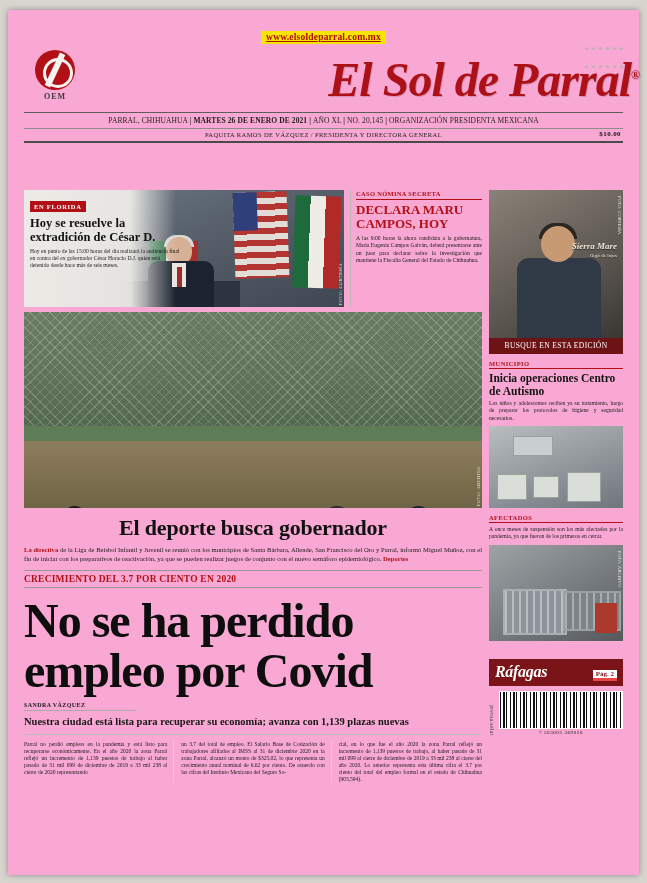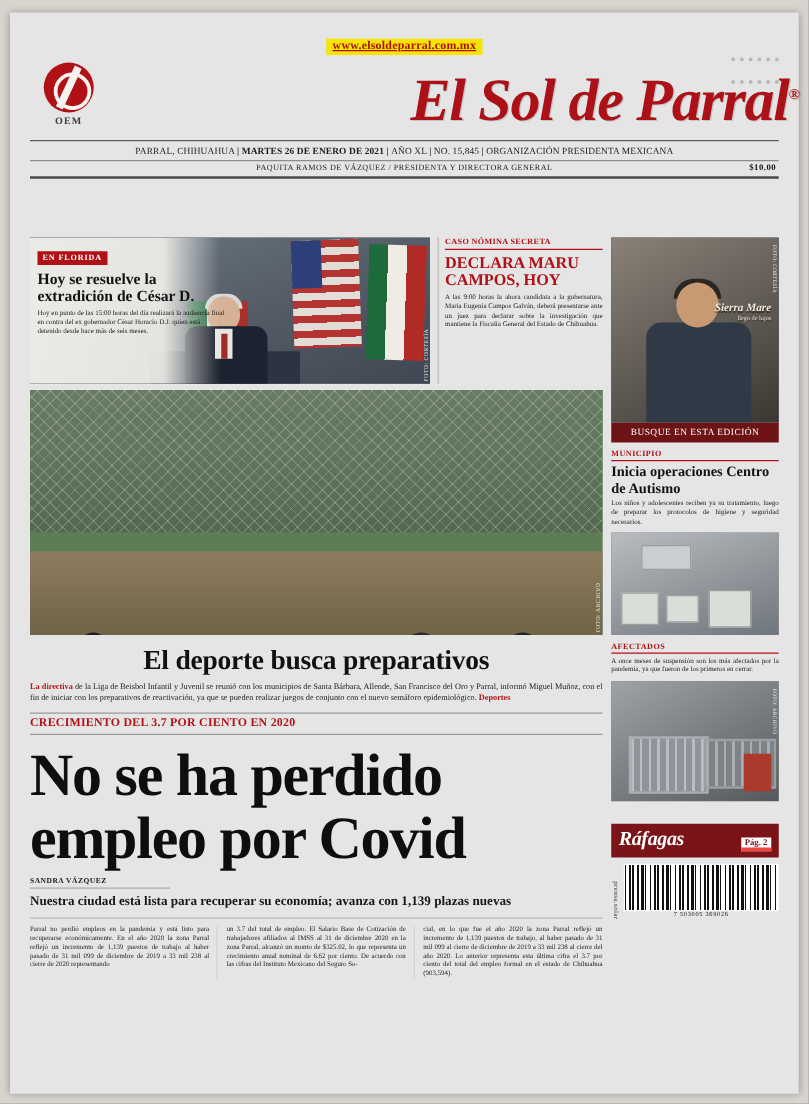--- a/index.html
+++ b/index.html
@@ -10,21 +10,21 @@
   }
   #page {
     position: relative;
     width: 647px; height: 883px;
     background: #d8d5cf;
     overflow: hidden;
   }
   .paper {
     position: absolute;
     left: 8px; top: 10px; right: 8px; bottom: 8px;
-    background: #e5e5e5;
+    background: #f9a8d4;
     box-shadow: 0 0 6px rgba(0,0,0,.35);
   }
   
   .url-bar {
     text-align: center;
     padding-top: 16px;
     height: 34px;
   }
   .url {
     display: inline-block;
@@ -575,21 +575,21 @@
       <div class="title">
         <span>El Sol de Parral</span><span class="reg">®</span>
       </div>
     </div>
 
     <div class="rule"></div>
     <div class="dateline">
       <span>PARRAL, CHIHUAHUA</span>
       <b> | </b><b>MARTES 26 DE ENERO DE 2021</b>
       <b> | </b><span>AÑO XL</span>
-      <b> | </b><span>NO. 15,845</span>
+      <b> | </b><span>NO. 20,145</span>
       <b> | </b><span>ORGANIZACIÓN PRESIDENTA MEXICANA</span>
     </div>
     <div class="subline">
       <span>PAQUITA RAMOS DE VÁZQUEZ / PRESIDENTA Y DIRECTORA GENERAL</span>
       <span class="price">$10.00</span>
     </div>
 
     <div class="body">
 
       <div class="col-main">
@@ -638,21 +638,21 @@
           </div>
           <div class="kid kid3">
             <div class="helmet"></div>
           </div>
           <div class="kid kid4">
             <div class="helmet"></div>
           </div>
           <div class="credit-v">FOTO: ARCHIVO</div>
         </div>
 
-        <div class="bb-headline">El deporte busca preparativos</div>
+        <div class="bb-headline">El deporte busca gobernador</div>
         <div class="bb-deck">
           <b>La directiva</b>
           <span>de la Liga de Beisbol Infantil y Juvenil se reunió con los municipios de Santa Bárbara, Allende, San Francisco del Oro y Parral, informó Miguel Muñoz, con el fin de iniciar con los preparativos de reactivación, ya que se pueden realizar juegos de conjunto con el nuevo semáforo epidemiológico.</span>
           <span class="sec">Deportes</span>
         </div>
 
         <div class="growth-bar">CRECIMIENTO DEL 3.7 POR CIENTO EN 2020</div>
 
         <div class="mega">
           <div>No se ha perdido</div>

